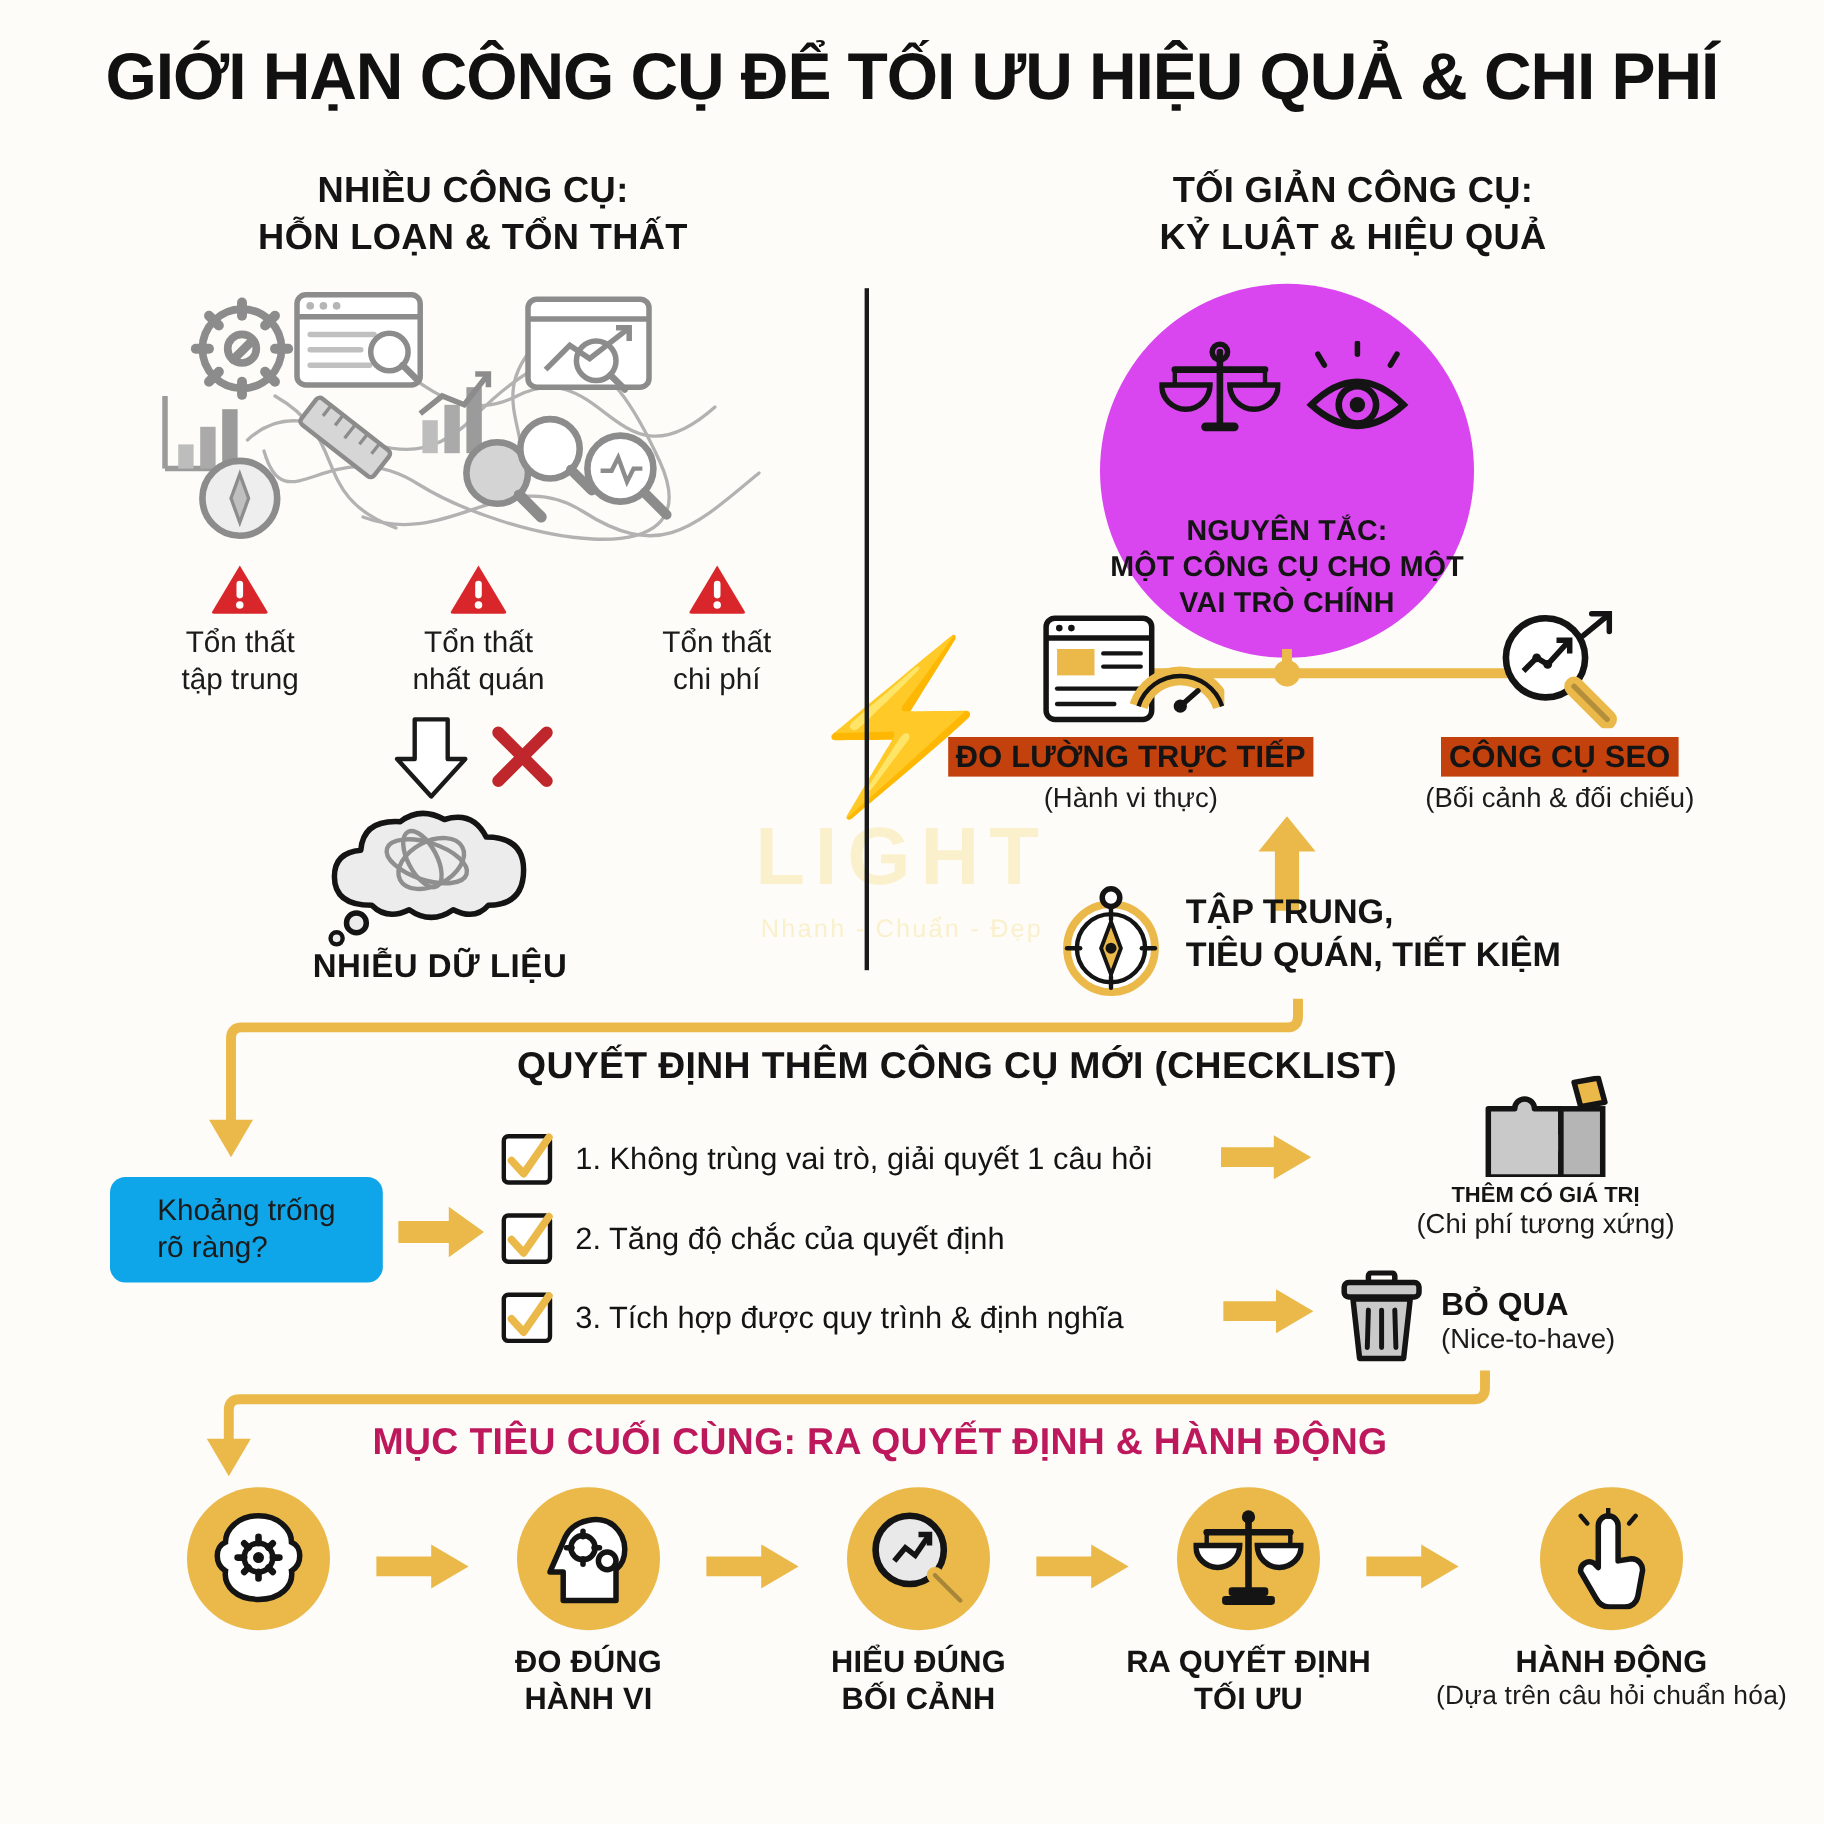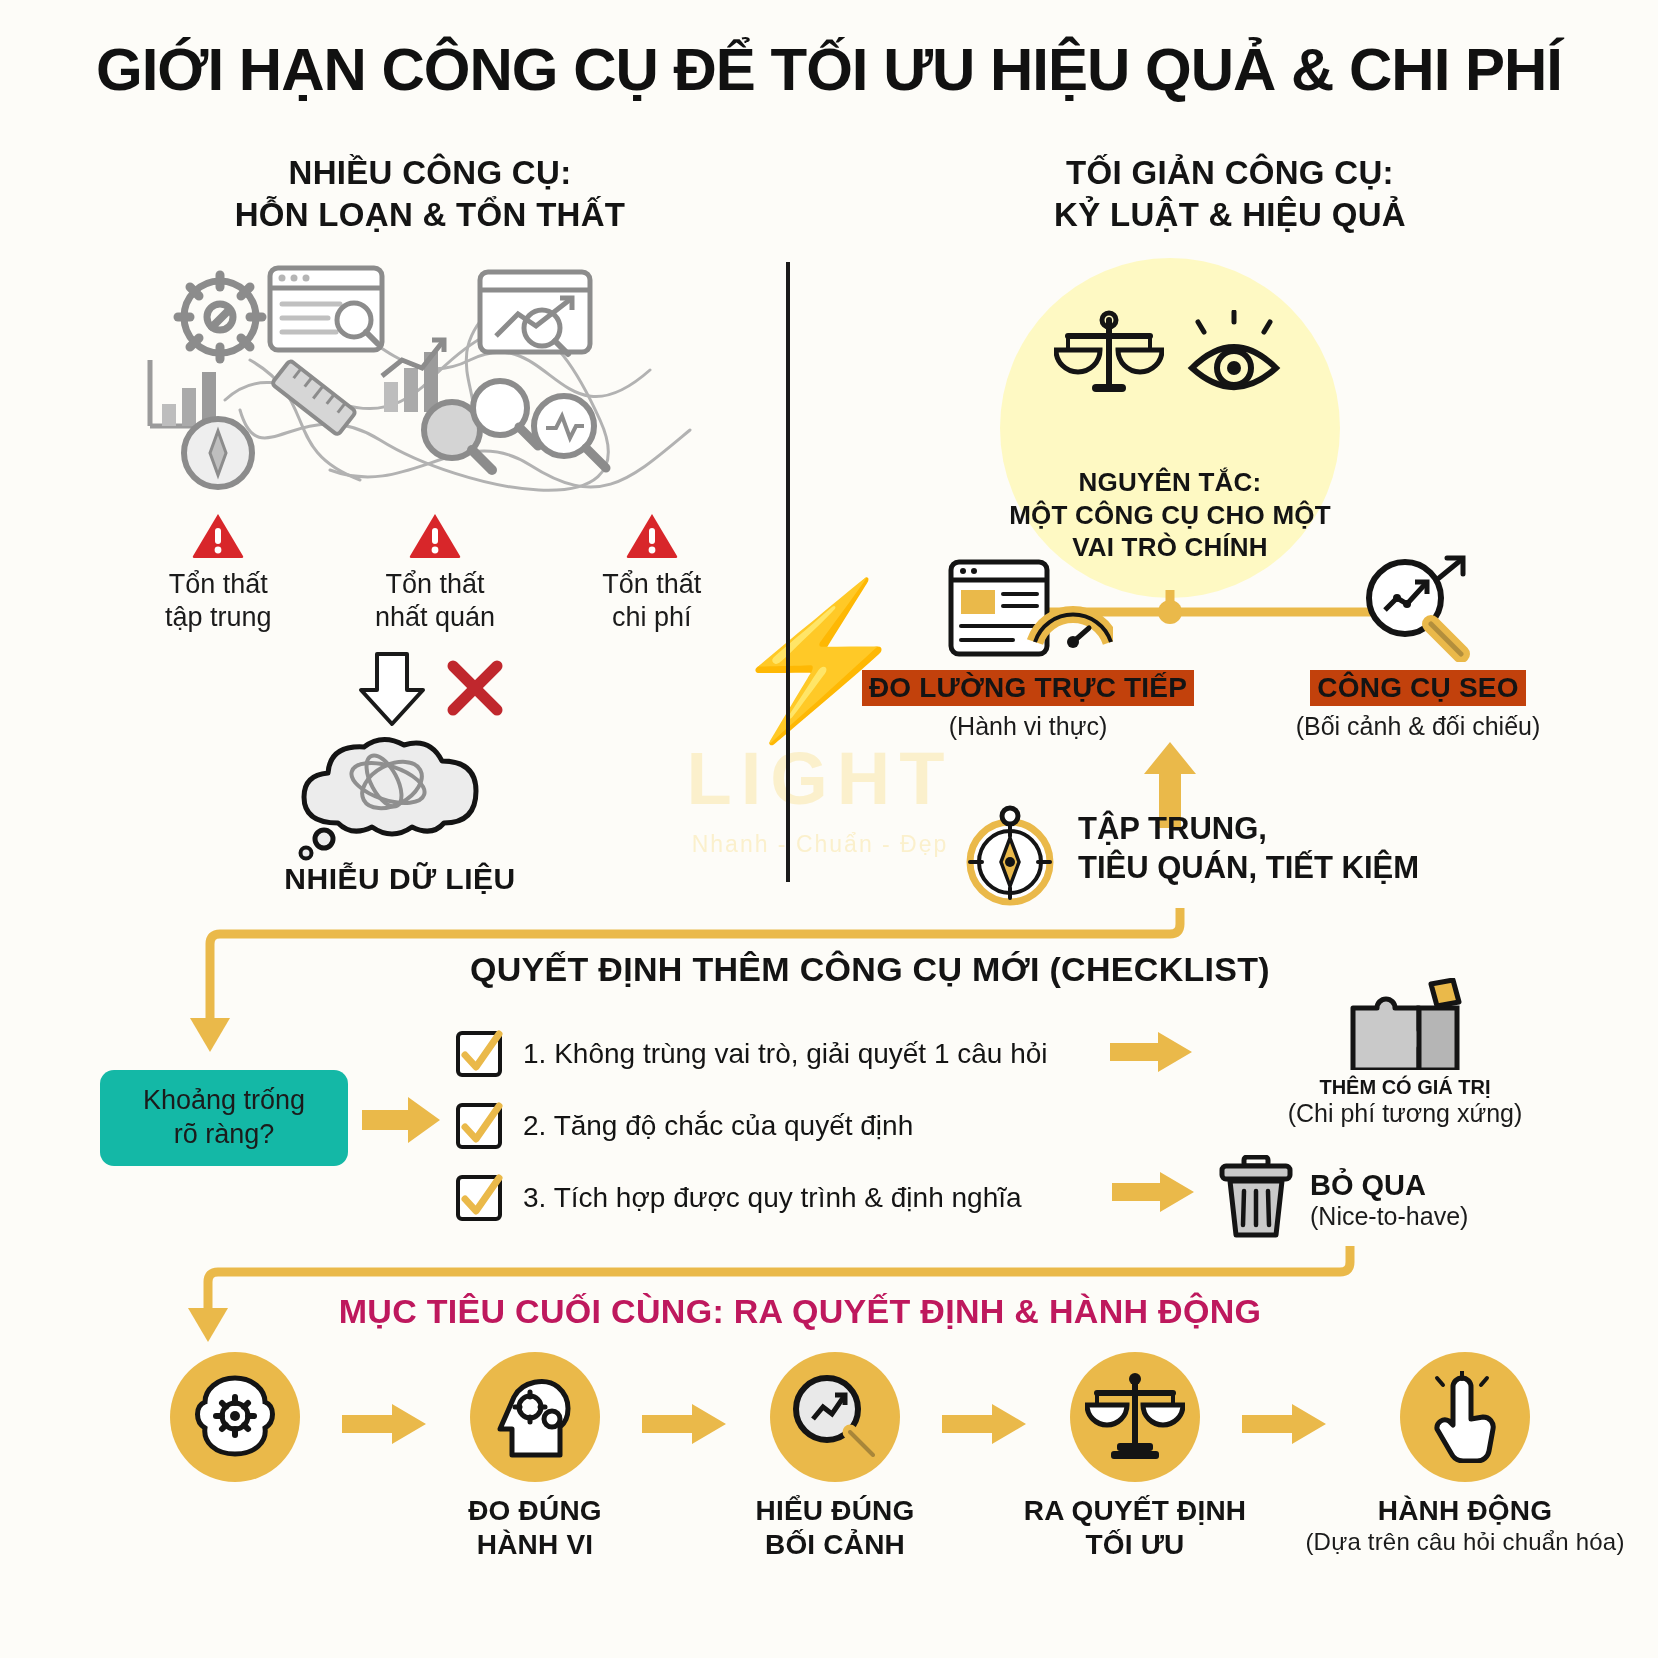--- a/index.html
+++ b/index.html
@@ -57,21 +57,21 @@
   
   #cloud { top: 735px; left: 280px; width: 240px; height: 130px; }
   #cloud-label {
     top: 862px; left: 230px; width: 340px; text-align: center;
     font-size: 30px; font-weight: 700; color: #141414; letter-spacing: .5px;
   }
 
   
   #principle-circle {
     top: 258px; left: 1000px; width: 340px; height: 340px;
-    border-radius: 50%; background: #fef9c3;
+    border-radius: 50%; background: #d946ef;
     display: flex; flex-direction: column; align-items: center; justify-content: flex-end;
     padding-bottom: 34px;
   }
   #principle-circle .icons { position: absolute; top: 52px; left: 0; width: 100%; display: flex; justify-content: center; gap: 18px; }
   .principle-text { text-align: center; font-size: 26px; font-weight: 700; color: #141414; line-height: 1.26; letter-spacing: .2px; }
 
   
   #connector { top: 590px; left: 880px; width: 560px; height: 60px; }
 
   
@@ -96,22 +96,22 @@
     font-size: 34px; font-weight: 700; color: #141414; letter-spacing: .3px;
   }
   .check-row { display: flex; align-items: center; gap: 20px; height: 72px; }
   #checklist { top: 1018px; left: 455px; width: 700px; }
   .check-box { width: 48px; height: 48px; flex: 0 0 48px; position: relative; }
   .check-text { font-size: 28px; color: #141414; }
 
   
   #gap-badge {
     top: 1070px; left: 100px; width: 248px; height: 96px;
-    background: #14b8a6; border-radius: 14px;
-    display: flex; align-items: center; justify-content: center; text-align: center;
+    background: #0ea5e9; border-radius: 14px;
+    display: flex; align-items: center; justify-content: center; 
     font-size: 27px; color: #1b1b1b; line-height: 1.25;
   }
   #gap-arrow { top: 1095px; left: 362px; width: 80px; height: 50px; }
   #down-arrow-left { top: 900px; left: 180px; width: 1010px; height: 160px; }
 
   
   #outcome-add { top: 975px; left: 1195px; width: 420px; text-align: center; }
   #outcome-add .oi { height: 95px; display:flex; align-items:flex-end; justify-content:center; }
   #outcome-add .on { font-size: 20px; font-weight: 700; color: #141414; margin-top: 6px; }
   #outcome-add .os { font-size: 25px; color: #1b1b1b; }

